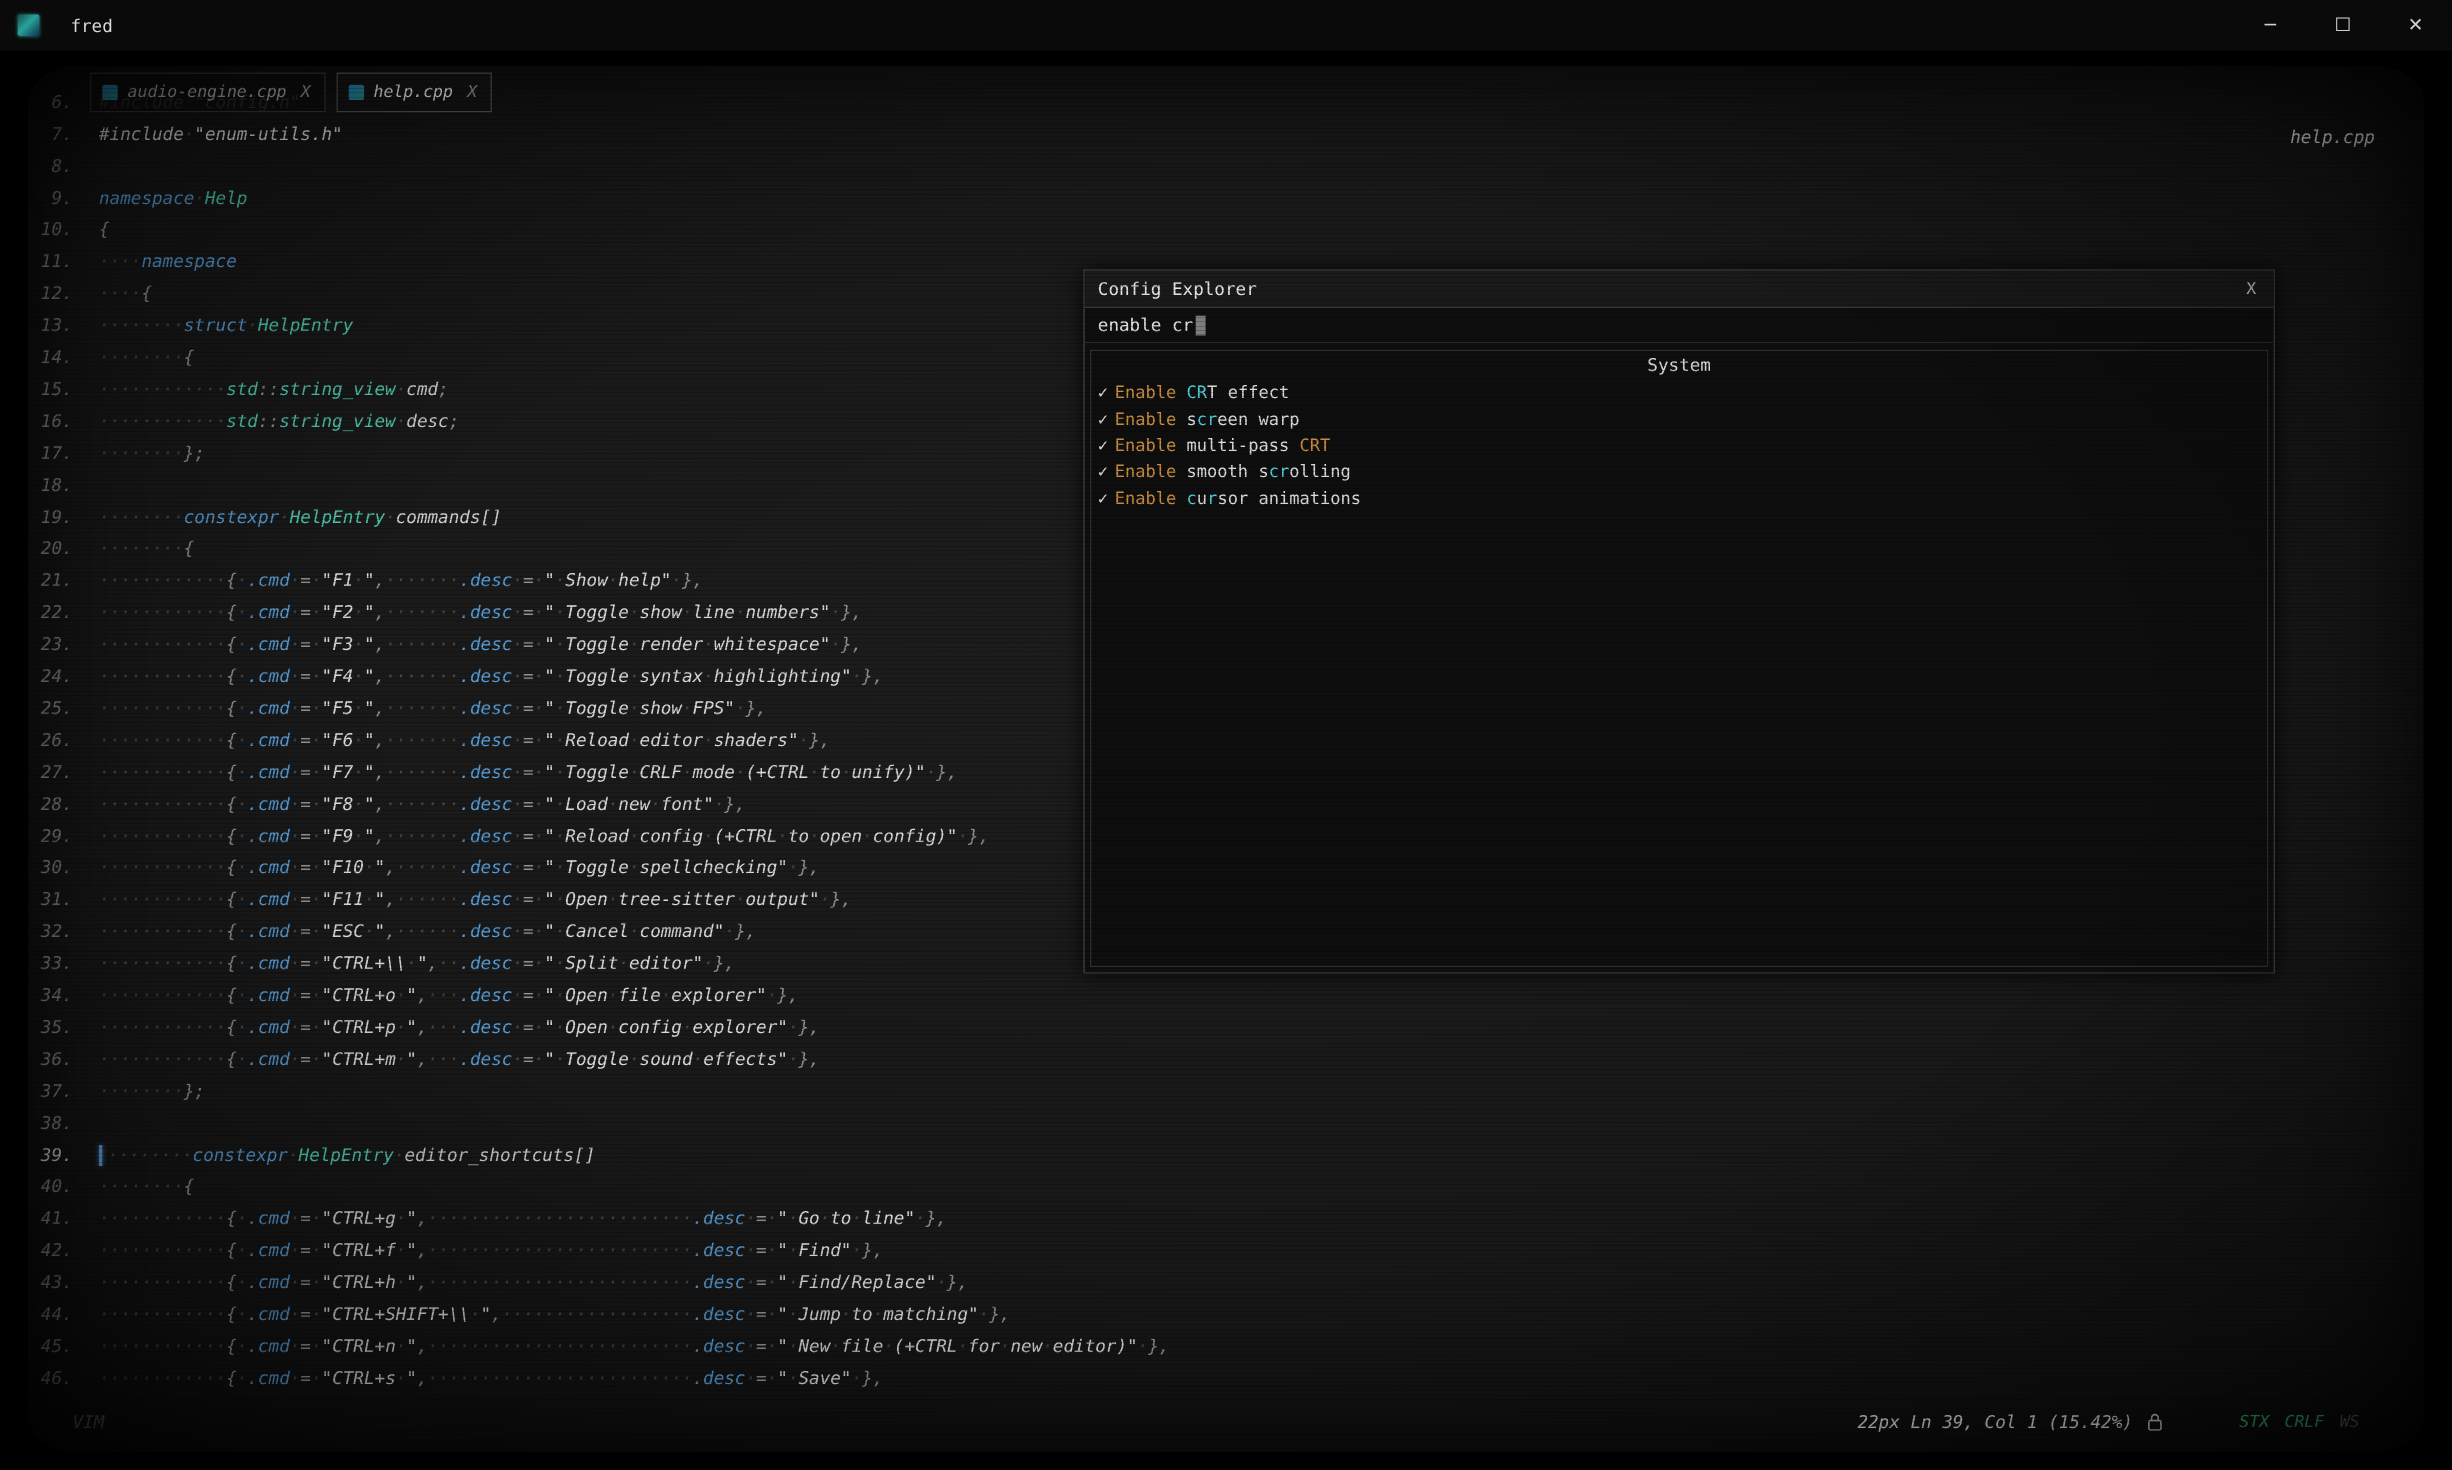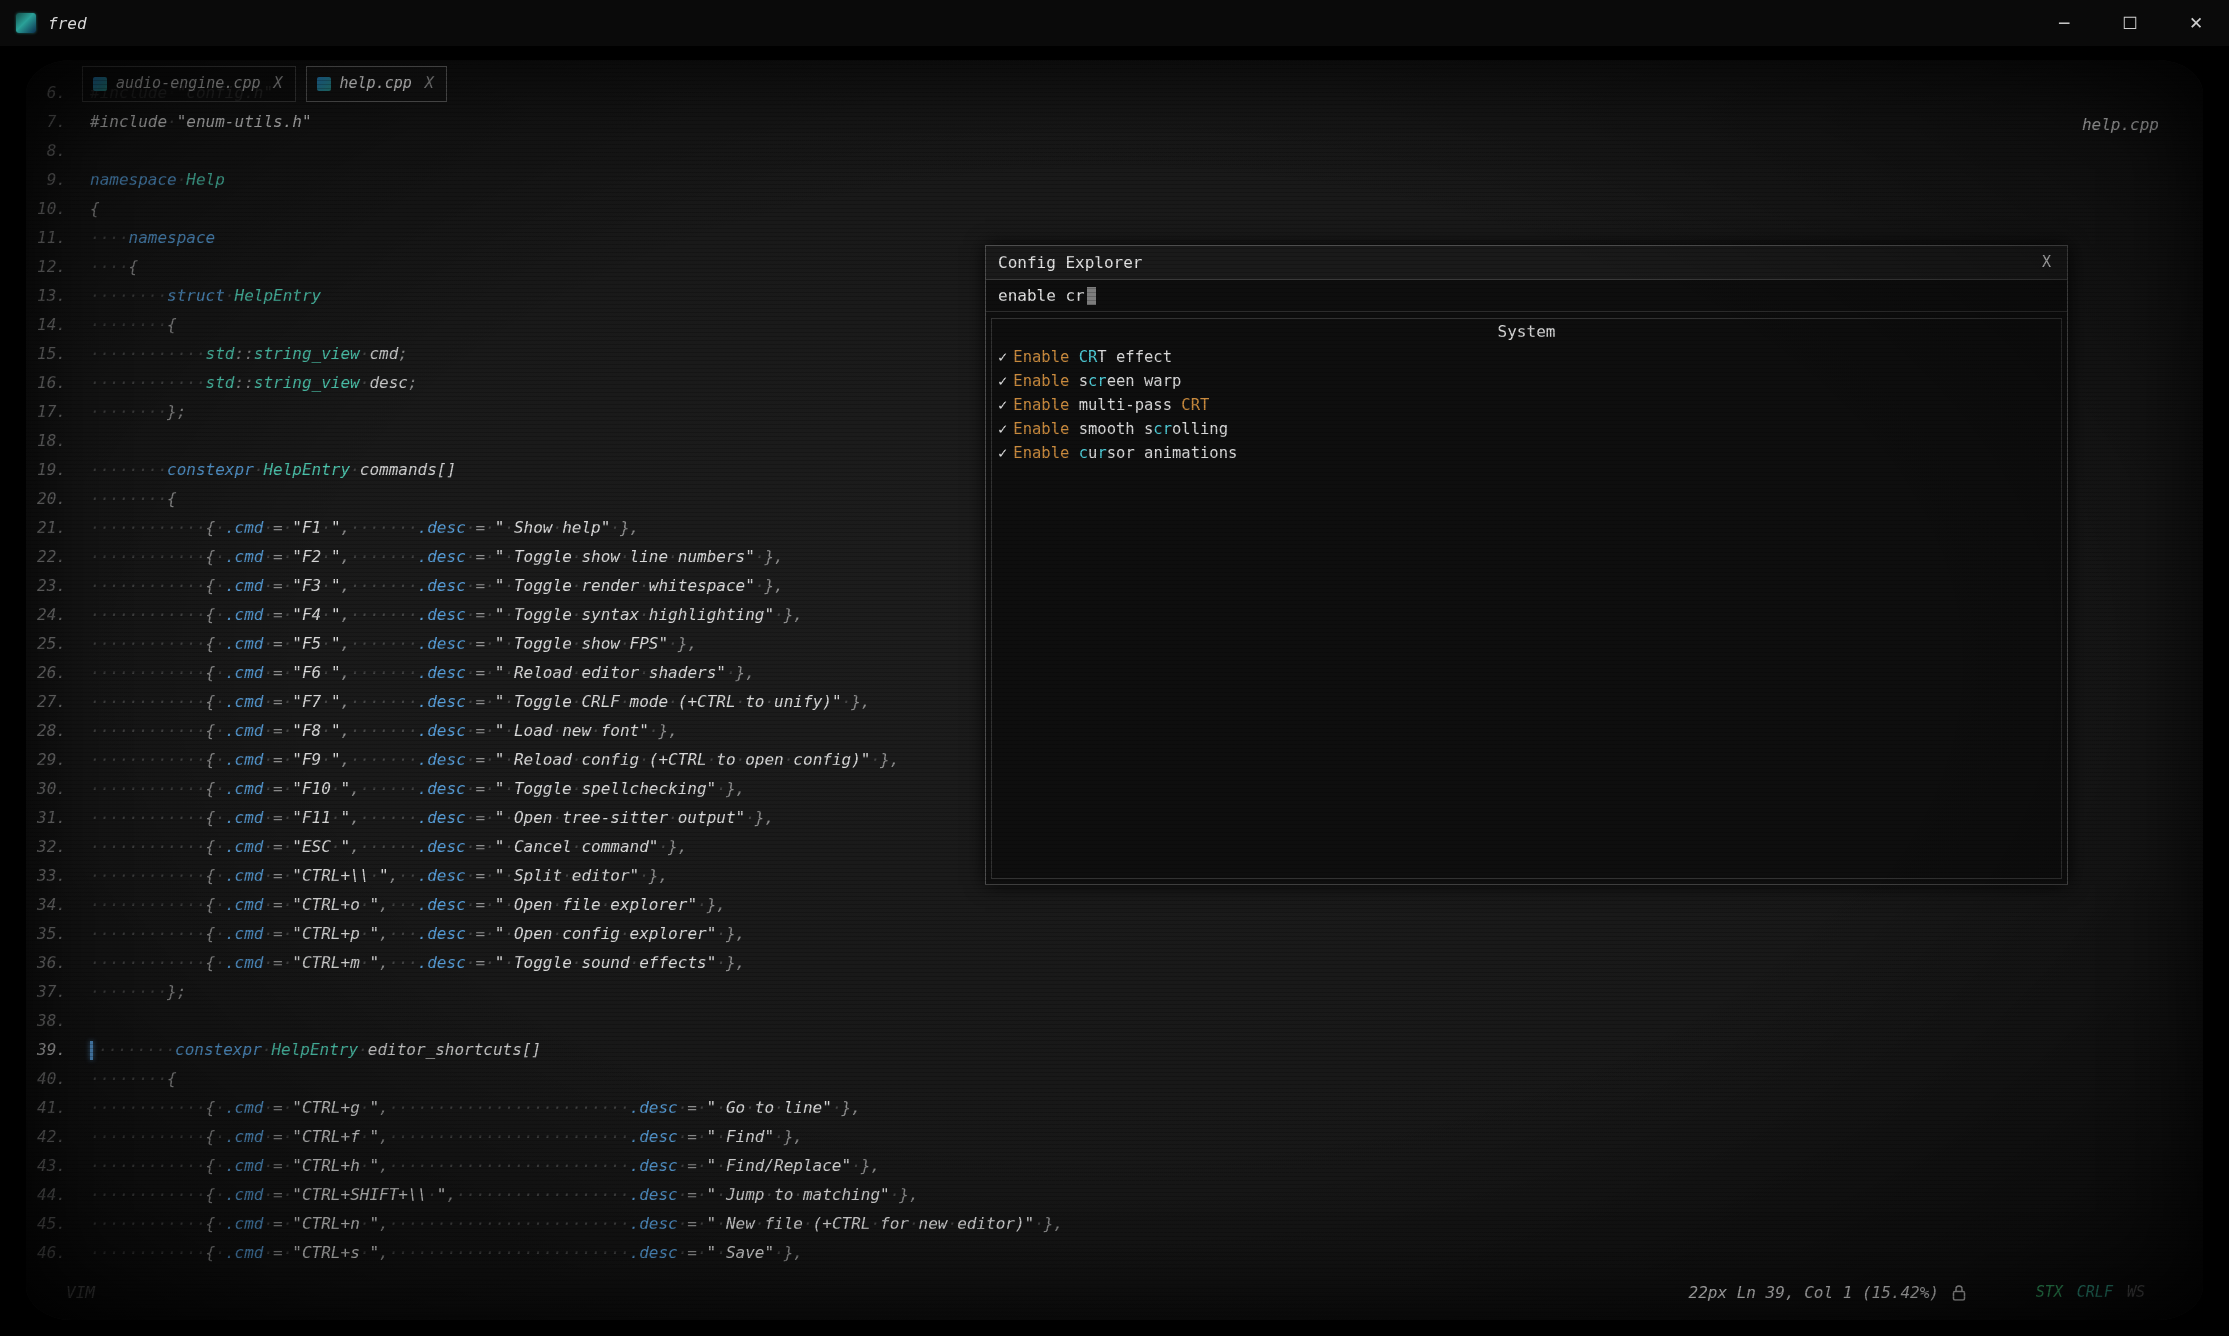--- a/index.html
+++ b/index.html
@@ -1,21 +1,21 @@
 <!DOCTYPE html>
 <html><head>
 <meta charset="utf-8">
 <style>
   * { box-sizing: border-box; margin: 0; padding: 0; }
   html,body { width:2229px; height:1336px; background:#000; overflow:hidden; }
   body { font-family:"DejaVu Sans Mono", monospace; position:relative; }
 
   
   .titlebar { position:absolute; top:0; left:0; right:0; height:46px; background:#0a0a0a;
-              display:flex; align-items:center; padding-left:16px; gap:12px; z-index:50;font-style:italic; }
+              display:flex; align-items:center; padding-left:16px; gap:28px; z-index:50; }
   .app-icon { width:20px; height:20px; border-radius:3px;
               background:linear-gradient(135deg,#134e4a 0%,#2aa198 45%,#0b2e4e 100%);
               box-shadow:0 0 3px rgba(42,161,152,.6); }
   .app-title { color:#d8d8d8; font-size:16px; }
   .win-controls { margin-left:auto; display:flex; height:46px; }
   .win-btn { width:66px; height:46px; display:flex; align-items:center; justify-content:center;
              color:#cfcfcf; font-size:17px; font-family:"DejaVu Sans", sans-serif; }
 
   
   .screen { position:absolute; left:26px; right:26px; top:60px; bottom:16px;

